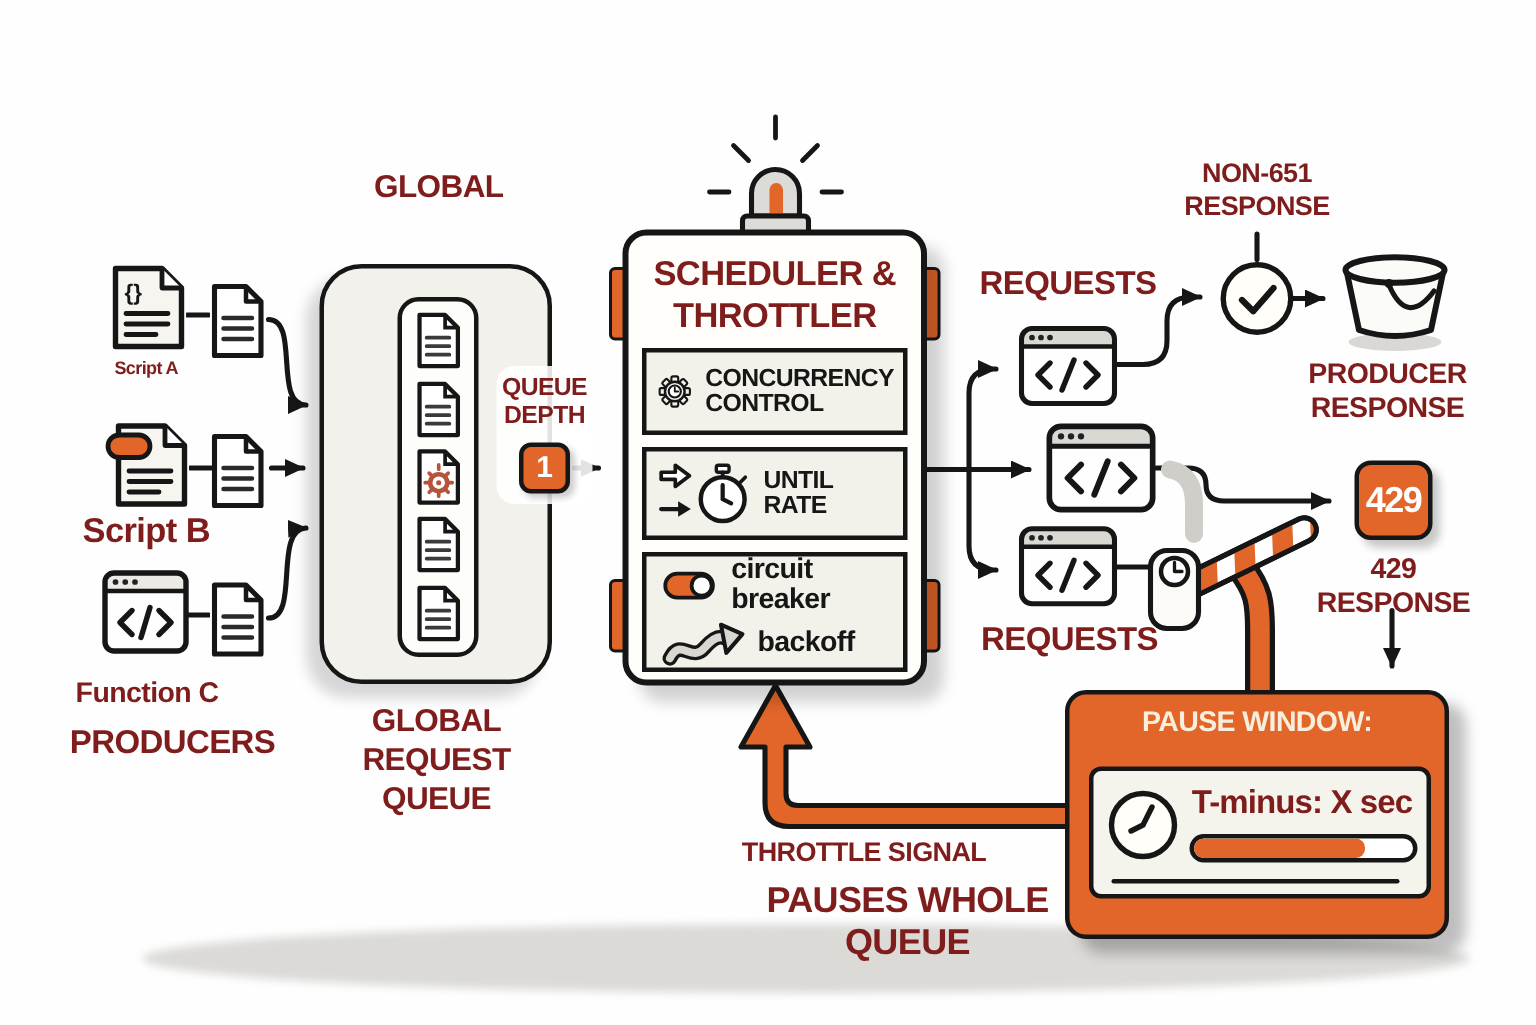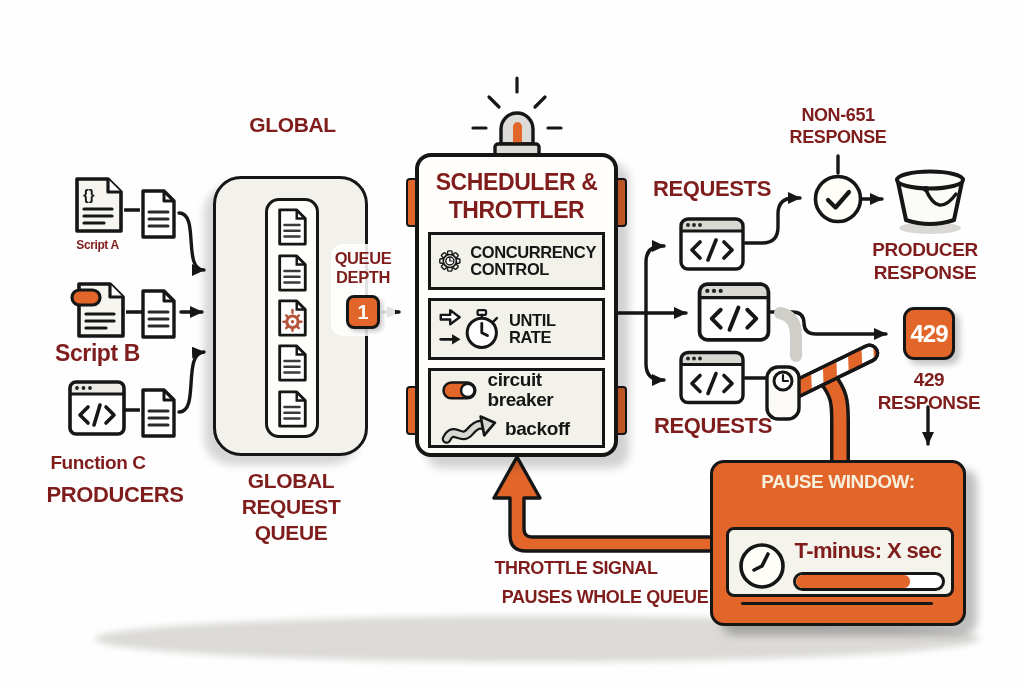--- a/index.html
+++ b/index.html
@@ -343,31 +343,31 @@
     <div>429</div>
     <div>RESPONSE</div>
   </div>
 
   
   <div class="box" style="left:710px;top:460px;width:256px;height:166px;border-radius:14px;background:#E2662A;
               box-shadow:11px 9px 9px rgba(0,0,0,0.25);z-index:2;">
     <div class="lbl" style="left:0;top:7px;width:100%;font-size:19px;line-height:23px;color:#F7EEDB;">
       <div>PAUSE WINDOW:</div>
     </div>
-    <div class="abs" style="left:13px;top:64px;width:228px;height:70px;background:#F5F4EC;border:3px solid #161616;
+    <div class="abs" style="left:13px;top:48px;width:228px;height:88px;background:#F5F4EC;border:3px solid #161616;
                 border-radius:8px;box-sizing:border-box;">
       <svg class="abs" style="left:8px;top:11px" width="50" height="50" viewBox="0 0 50 50">
         <circle cx="25" cy="25" r="21" fill="#fffef9" stroke="#161616" stroke-width="3.6"></circle>
         <path d="M25,25 L31,13 M25,25 L17,29" stroke="#161616" stroke-width="3.6" stroke-linecap="round"></path>
       </svg>
       <div class="lbl" style="left:58px;top:8px;width:162px;font-size:22px;letter-spacing:-0.6px;">T-minus: X sec</div>
       <div class="progress-track">
         <div class="progress-fill" style="width: 78%;"></div>
       </div>
       <div class="abs" style="left:12px;top:72px;width:192px;height:3px;background:#161616;border-radius:2px;"></div>
     </div>
   </div>
 
   
   <div class="lbl" style="left:471px;top:558px;width:210px;font-size:18px;z-index:2">THROTTLE SIGNAL</div>
-  <div class="lbl" style="left:492px;top:587px;width:226px;font-size:18px;z-index:2">PAUSES WHOLE QUEUE</div>
+  <div class="lbl" style="left:492px;top:587px;width:226px;font-size:24px;z-index:2">PAUSES WHOLE QUEUE</div>
 
 </path></div>
 
 </body></html>

